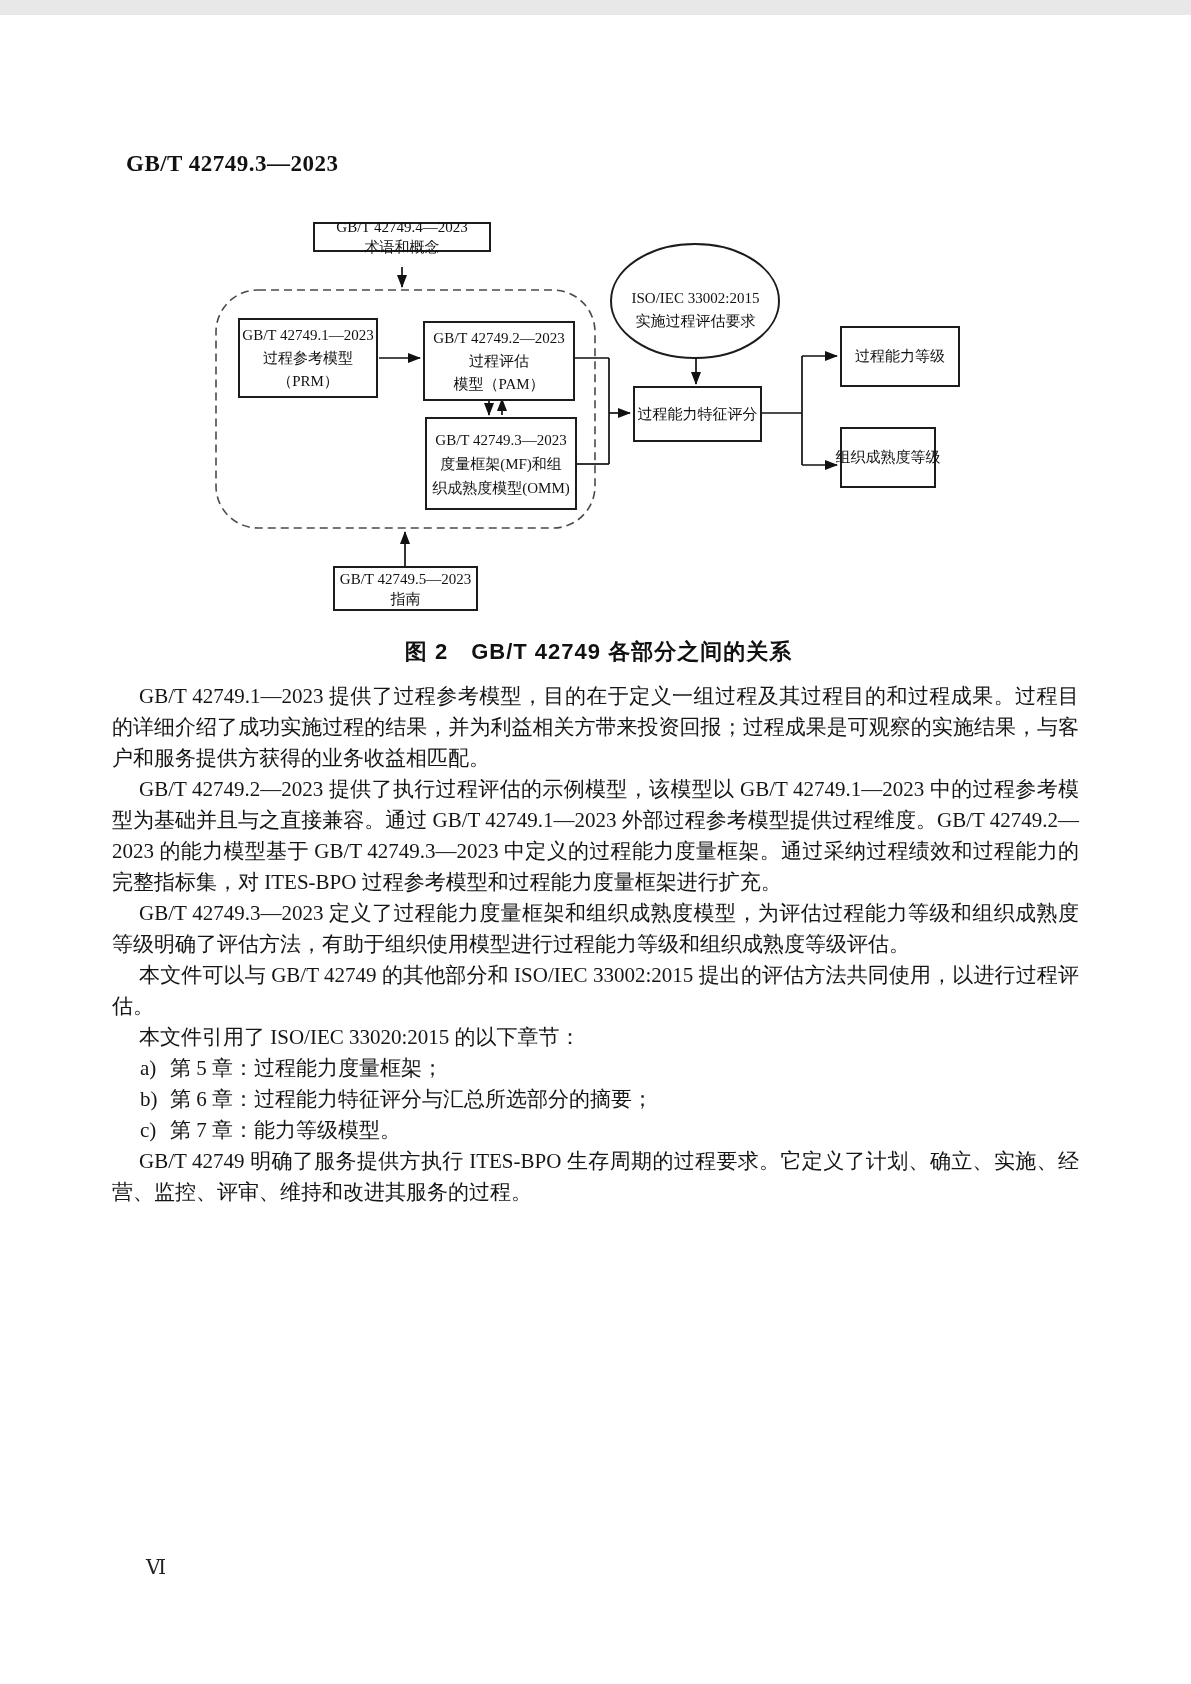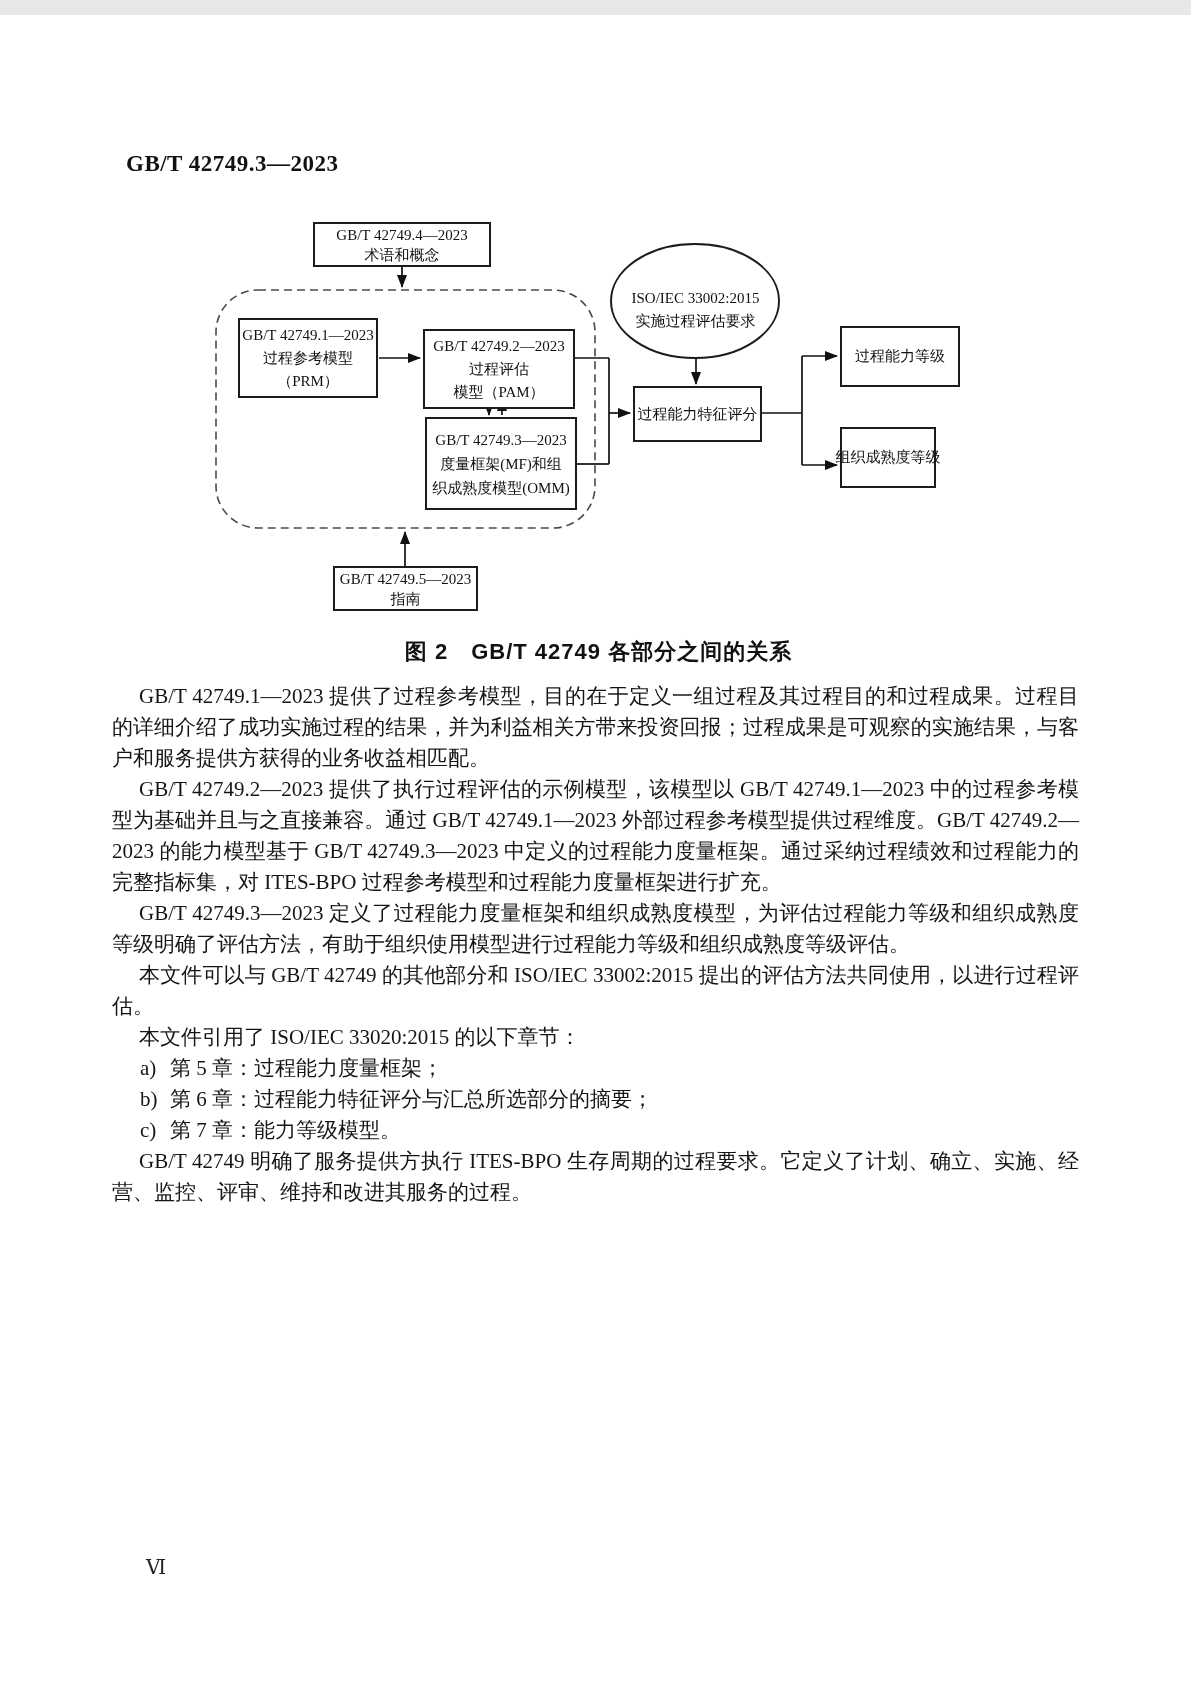--- a/index.html
+++ b/index.html
@@ -17,23 +17,23 @@
   }
   
   .figure-area { position:absolute; left:0; top:0; width:1191px; height:700px; }
   .connector-svg { position:absolute; left:0; top:0; width:1191px; height:700px; }
   .node {
     position:absolute; border:2px solid #1c1c1c; background:#fff;
     display:flex; flex-direction:column; align-items:center; justify-content:center;
     text-align:center; font-size:15px; line-height:23px; color:#111;
   }
   .node .ln { white-space:nowrap; }
-  .node-part4   { left:313px; top:207px; width:178px; height:45px; line-height:20px; }
+  .node-part4   { left:313px; top:207px; width:178px; height:30px; line-height:20px; }
   .node-part1   { left:238px; top:303px; width:140px; height:80px; }
-  .node-part2   { left:423px; top:314px; width:152px; height:80px; }
+  .node-part2   { left:423px; top:306px; width:152px; height:80px; }
   .node-part3   { left:425px; top:402px; width:152px; height:93px; line-height:24px; }
   .node-part5   { left:333px; top:551px; width:145px; height:45px; line-height:20px; border-width:2.5px; }
   .node-score   { left:633px; top:371px; width:129px; height:56px; }
   .node-cap     { left:840px; top:311px; width:120px; height:61px; }
   .node-mat     { left:840px; top:412px; width:96px; height:61px; }
   .ellipse-label {
     position:absolute; left:608px; top:266px; width:175px; height:58px;
     display:flex; flex-direction:column; align-items:center; justify-content:center;
     text-align:center; font-size:15px; line-height:23px; color:#111;
   }

